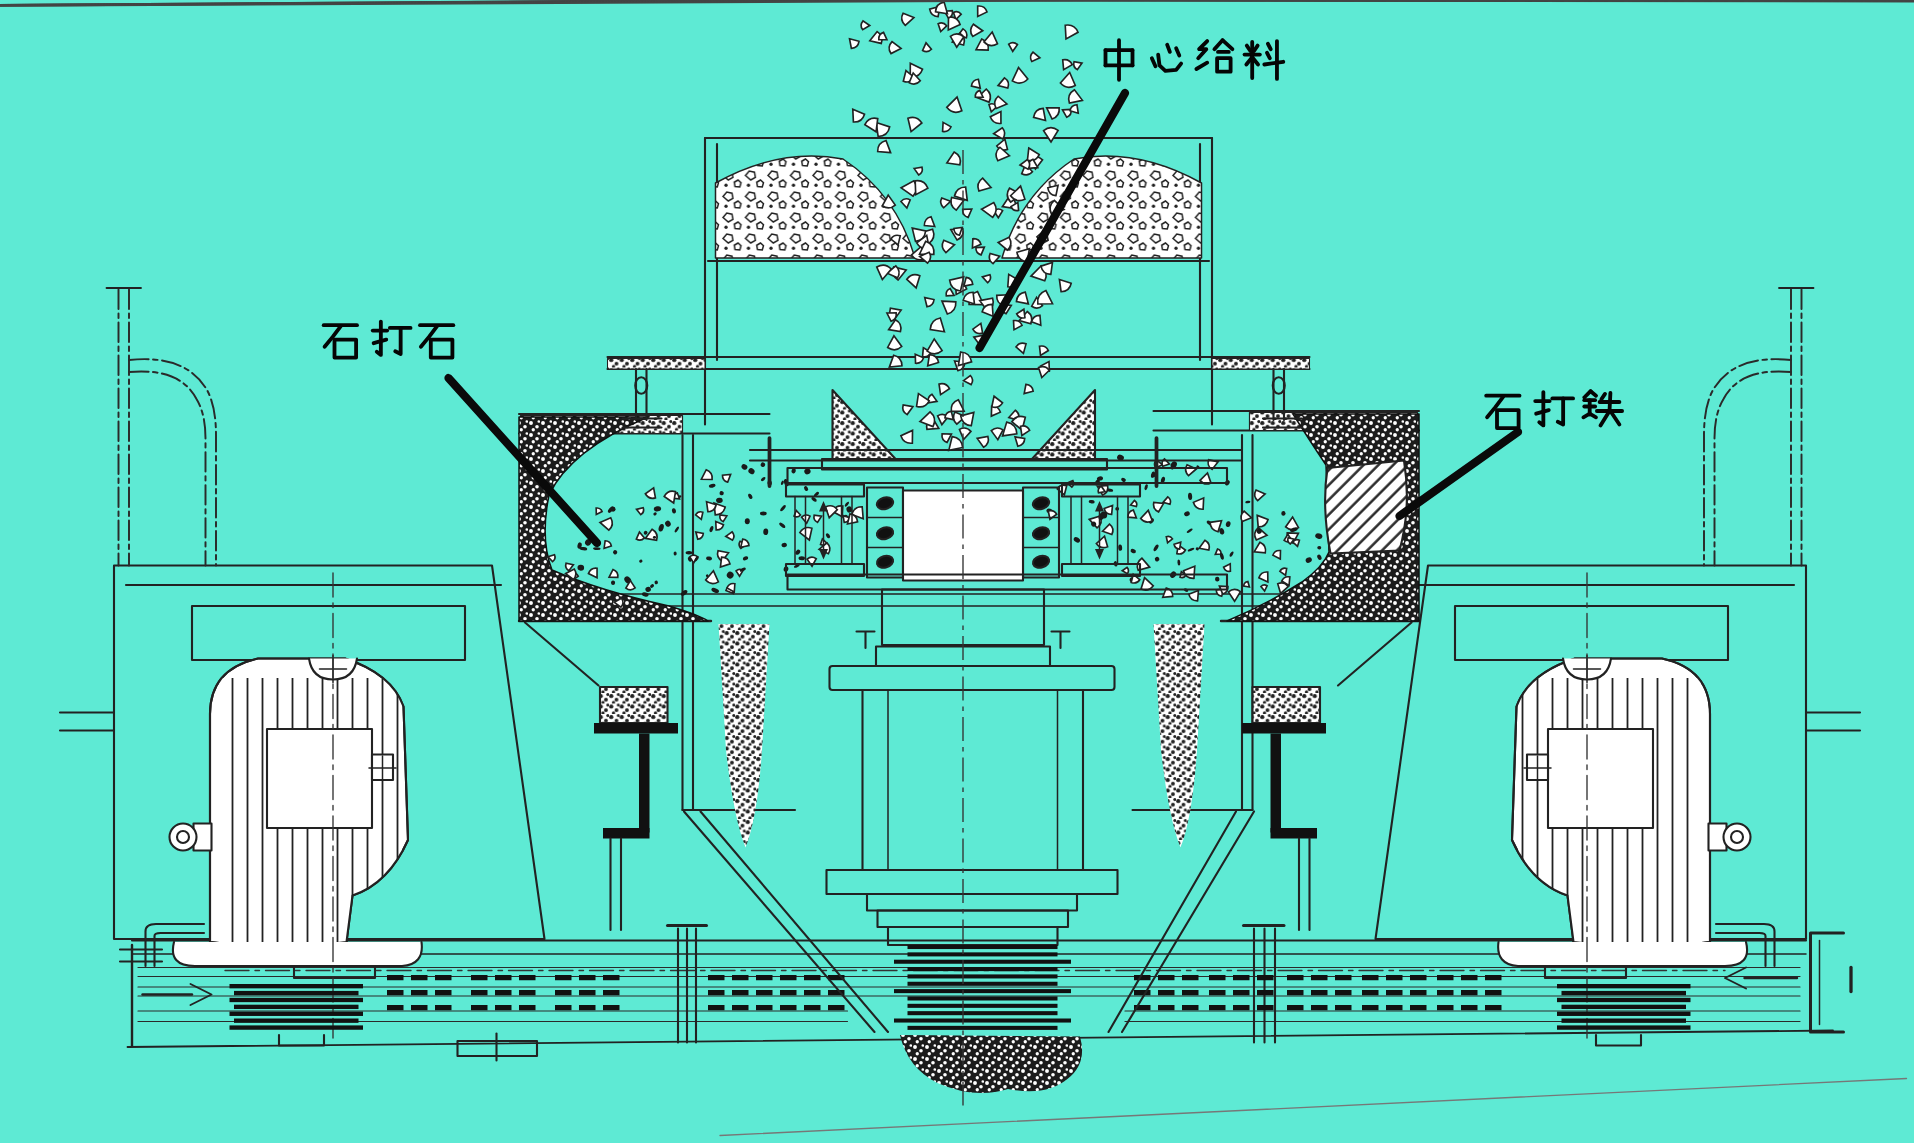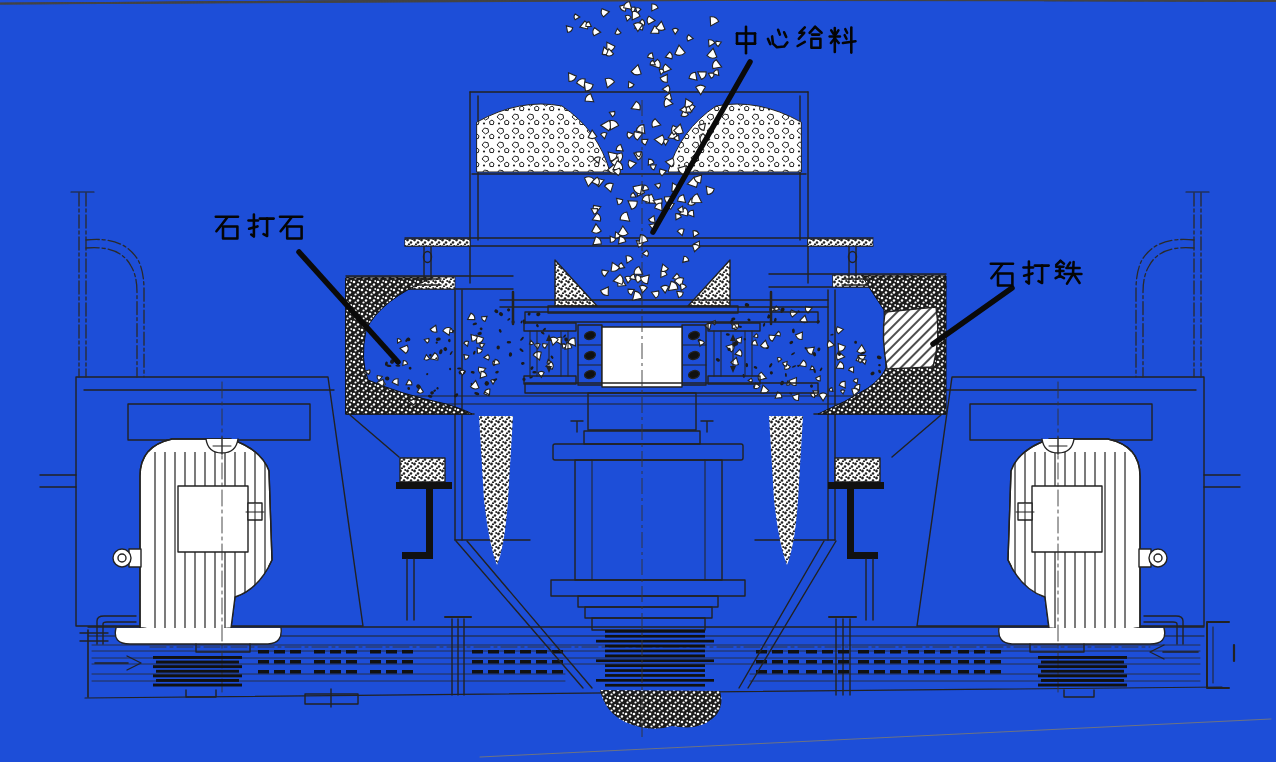--- a/index.html
+++ b/index.html
@@ -1,16 +1,16 @@
 <!DOCTYPE html>
 <html><head>
 <meta charset="utf-8">
 <style>
   html,body{margin:0;padding:0;background:#e8e8e8;}
-  .stage{position:relative;width:1276px;height:762px;background:#1d4ed8;overflow:hidden;
+  .stage{position:relative;width:1276px;height:762px;background:#5eead4;overflow:hidden;
          font-family:"DejaVu Sans","Liberation Sans",sans-serif;}
   svg{display:block}
   .ink{stroke:#222;fill:none;stroke-width:1.4;stroke-linecap:round;stroke-linejoin:round;}
   .cl{stroke:#333;fill:none;stroke-width:0.9;stroke-dasharray:16 4 3 4;}
   .pipe{stroke:#2a2a2a;fill:none;stroke-width:1.3;stroke-dasharray:13 3 3 3;}
   .thin{stroke:#2a2a2a;fill:none;stroke-width:0.8;}
   .leader{stroke:#0a0a0a;stroke-width:5.5;stroke-linecap:round;}
 </style>
 </head>
 <body>

